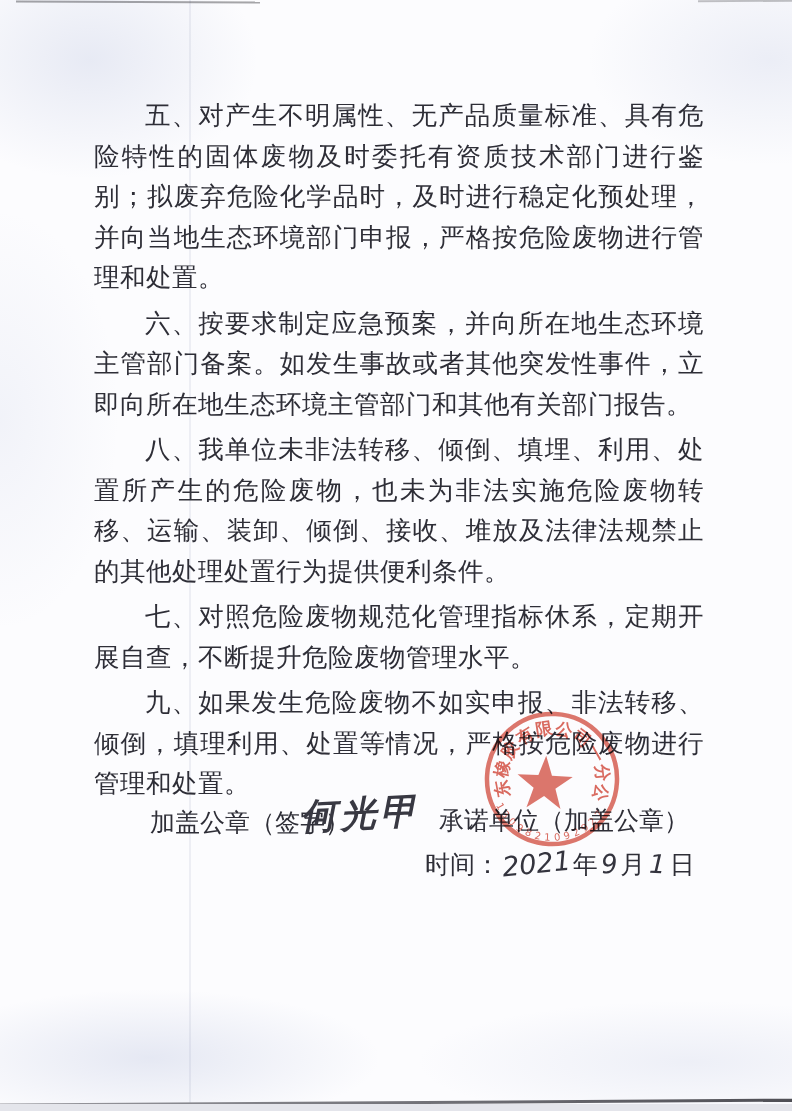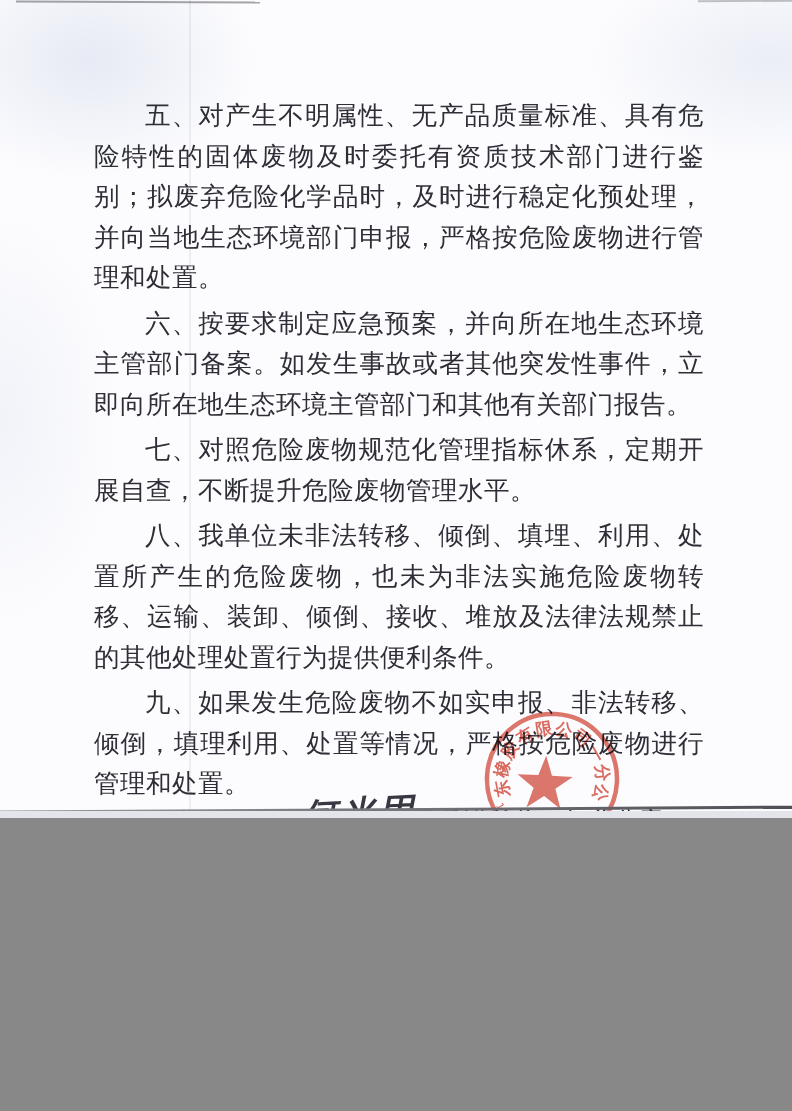--- a/index.html
+++ b/index.html
@@ -1,18 +1,18 @@
 <!DOCTYPE html>
 <html><head>
 <meta charset="utf-8">
 <style>
   html,body{margin:0;padding:0;background:#888;}
   .page{
     position:relative;
-    width:792px;height:818px;
+    width:792px;height:1111px;
     margin:0 auto;
     overflow:hidden;
     font-family:"Liberation Serif","DejaVu Serif",serif;
     background:
       radial-gradient(ellipse 240px 170px at 90px 60px, rgba(148,162,204,.20), transparent 70%),
       radial-gradient(ellipse 260px 150px at 770px 60px, rgba(148,162,204,.16), transparent 70%),
       radial-gradient(ellipse 170px 300px at 0px 420px, rgba(148,162,204,.10), transparent 70%),
       radial-gradient(ellipse 320px 95px at 150px 1058px, rgba(148,162,204,.22), transparent 72%),
       radial-gradient(ellipse 380px 85px at 690px 1062px, rgba(148,162,204,.14), transparent 72%),
       #fcfcfe;
@@ -84,22 +84,22 @@
 
 <div class="page">
 
   <div class="fold-line"></div>
   <div class="edge-top-left"></div>
   <div class="edge-top-right"></div>
 
   <div class="content">
     <p>五、对产生不明属性、无产品质量标准、具有危险特性的固体废物及时委托有资质技术部门进行鉴别；拟废弃危险化学品时，及时进行稳定化预处理，并向当地生态环境部门申报，严格按危险废物进行管理和处置。</p>
     <p>六、按要求制定应急预案，并向所在地生态环境主管部门备案。如发生事故或者其他突发性事件，立即向所在地生态环境主管部门和其他有关部门报告。</p>
+    <p>八、我单位未非法转移、倾倒、填埋、利用、处置所产生的危险废物，也未为非法实施危险废物转移、运输、装卸、倾倒、接收、堆放及法律法规禁止的其他处理处置行为提供便利条件。</p>
     <p>七、对照危险废物规范化管理指标休系，定期开展自查，不断提升危险废物管理水平。</p>
-    <p>八、我单位未非法转移、倾倒、填埋、利用、处置所产生的危险废物，也未为非法实施危险废物转移、运输、装卸、倾倒、接收、堆放及法律法规禁止的其他处理处置行为提供便利条件。</p>
     <p>九、如果发生危险废物不如实申报、非法转移、倾倒，填理利用、处置等情况，严格按危险废物进行管理和处置。</p>
   </div>
 
   <div class="sig-block">
     <span class="legal-rep">加盖公章（签字）</span>
     <span class="sig-name">何光甲</span>
     <span class="unit-label">承诺单位（加盖公章）</span>
     <span class="time-row">
       <span>时间：</span><span class="hand hand-year">2021</span><span>年</span><span class="hand hand-month">9</span><span>月</span><span class="hand hand-day">1</span><span>日</span>
     </span>

